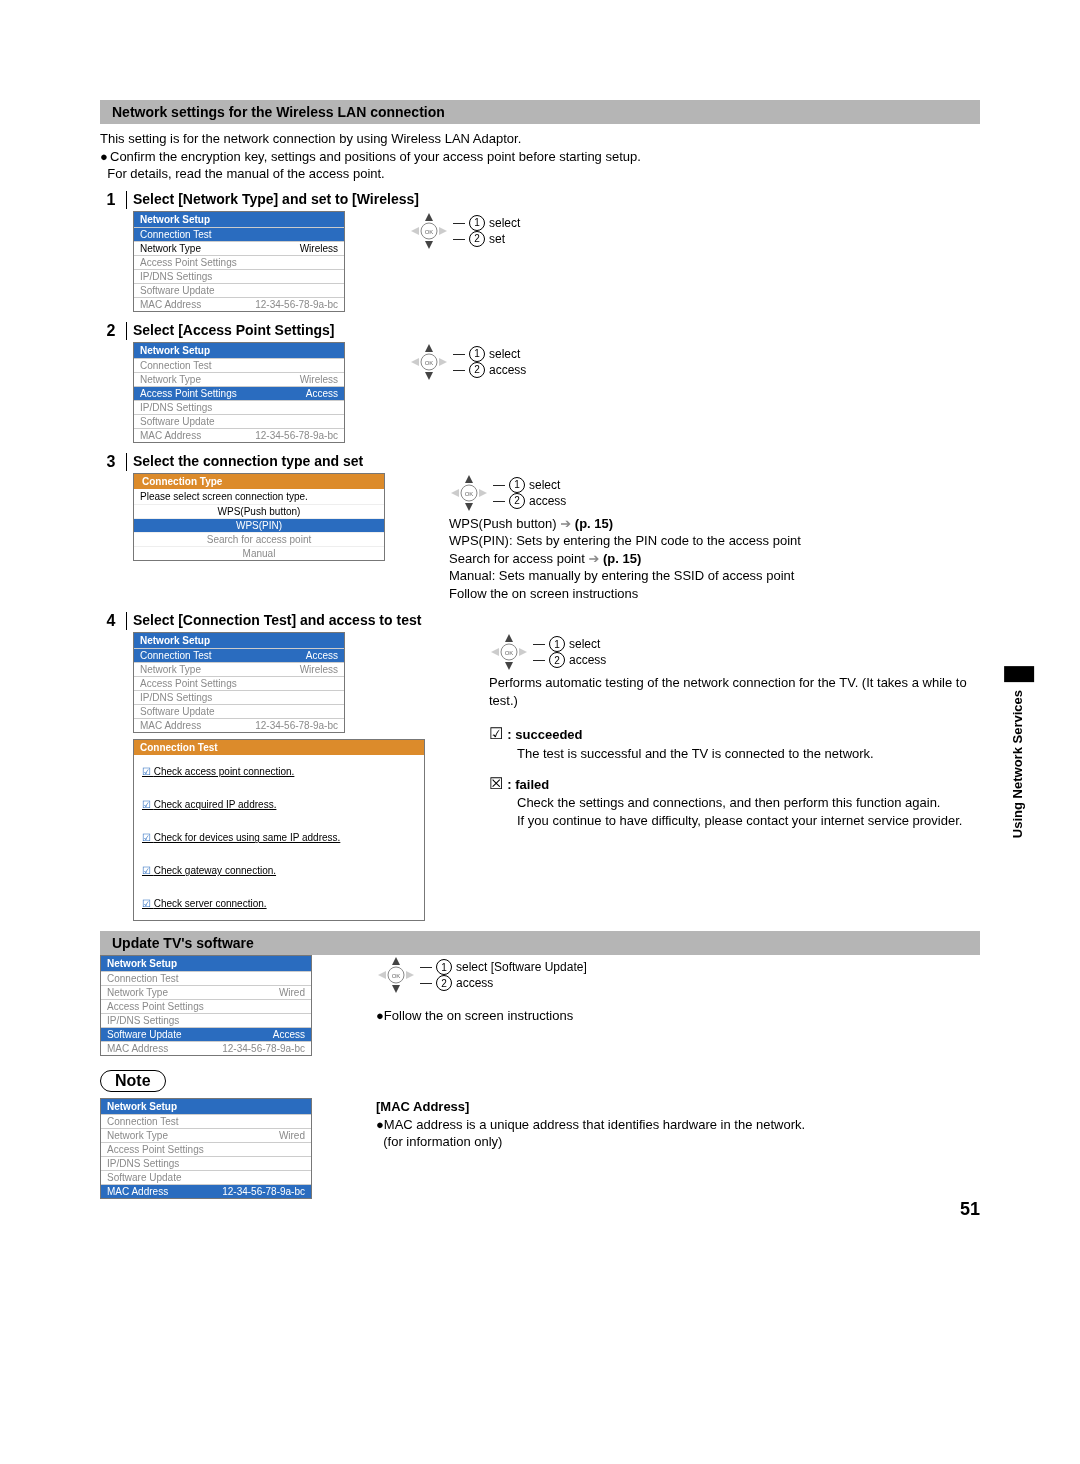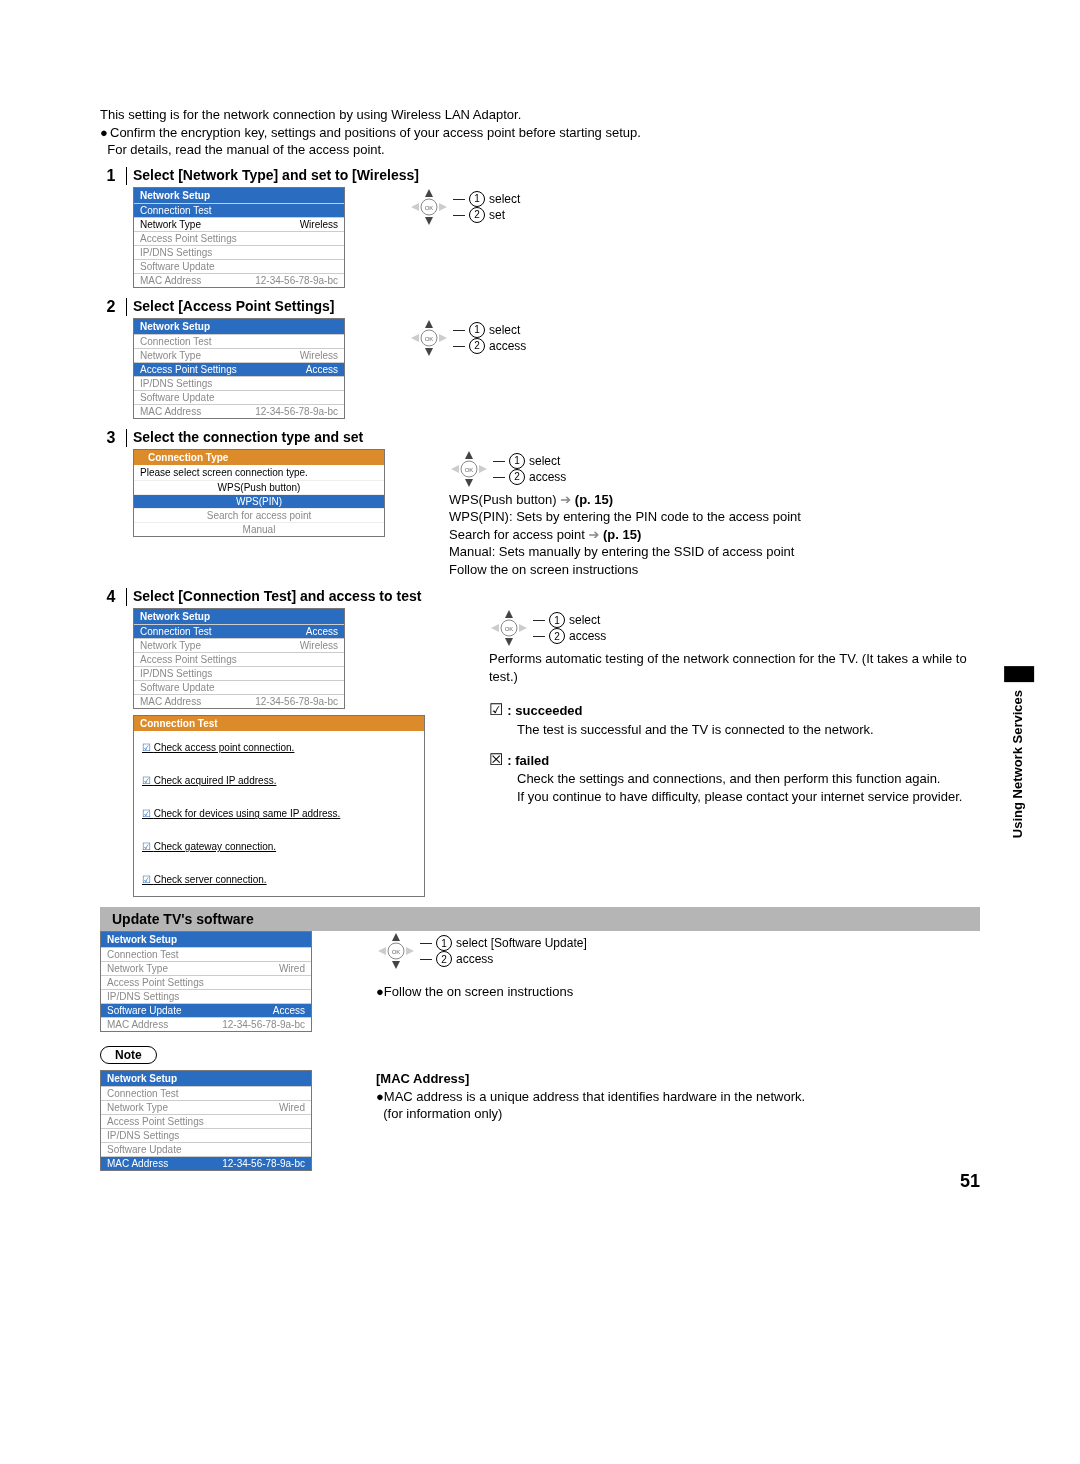--- a/index.html
+++ b/index.html
@@ -69,21 +69,21 @@
   .conn-box {
     width: 250px;
     font-size: 10px;
     border:1px solid #777;
     background:#fff;
   }
   .conn-title {
     background:#dc8b2b;
     color:#fff;
     font-weight:bold;
-    padding:2px 14px;
+    padding:2px 8px;
   }
   .conn-prompt { padding: 2px 6px; }
   .conn-opt { text-align:center; padding:1px 0; border-top:1px solid #eee; }
   .conn-opt.hl { background:#2a6cbf; color:#fff; }
   .conn-opt.dim { color:#8a8a8a; }
   .test-box {
     width: 290px;
     font-size: 10px;
     border: 1px solid #777;
     margin-top:6px;
@@ -127,37 +127,38 @@
     top:-6px; right:-24px;
     width:16px; height:30px;
     background:#000;
   }
   .note-pill {
     display:inline-block;
     border:1px solid #000;
     border-radius: 12px;
     padding: 1px 14px;
     font-weight:bold;
-    font-size:12px;
+    font-size:16px;
   }
   .page-num {
     text-align:right;
     font-weight:bold;
     font-size:18px;
   }
   .check-icon::before { content:"☑"; font-size:16px; margin-right:4px; }
   .fail-icon::before { content:"☒"; font-size:16px; margin-right:4px; }
   .small-arrow { color:#888; }
   .bold { font-weight:bold; }
 </style>
 </head>
 <body>
 
 <div class="page">
 
+  <div class="section-header">Network settings for the Wireless LAN connection</div>
   <div class="body-text">
     <span>This setting is for the network connection by using Wireless LAN Adaptor.</span><br>
     <span class="bullet">●</span><span>Confirm the encryption key, settings and positions of your access point before starting setup.</span><br>
     &nbsp;&nbsp;<span>For details, read the manual of the access point.</span>
   </div>
 
   <div class="step-row">
     <div class="step-num">1</div>
     <div class="step-content">
       <div class="step-title">Select [Network Type] and set to [Wireless]</div>

